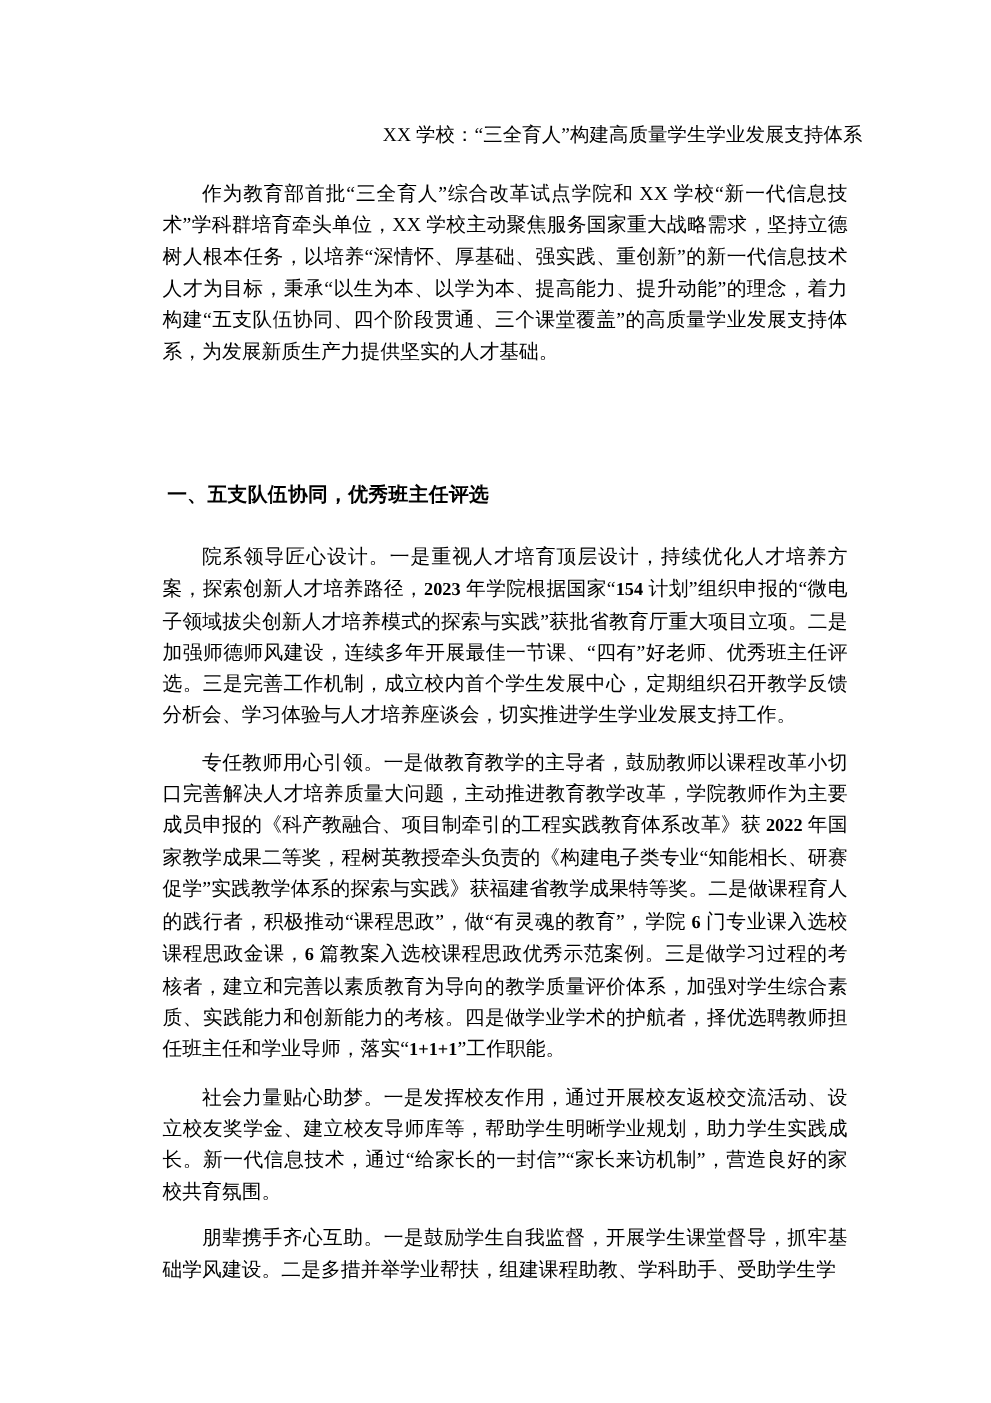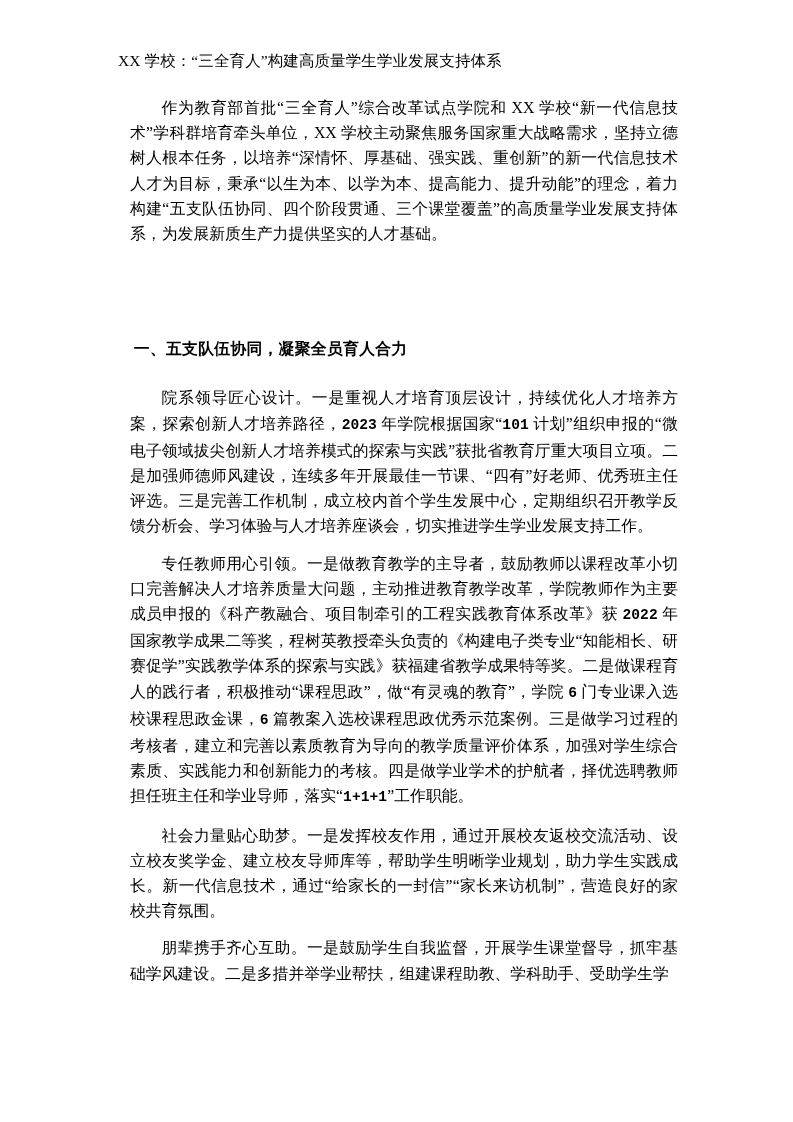--- a/index.html
+++ b/index.html
@@ -27,22 +27,22 @@
   .content {
     position: absolute;
     left: 118px;
     top: 0;
     width: 572px;
   }
   .doc-title {
     font-size: 15.5px;
     line-height: 25px;
     margin: 0;
-    padding-top: 48px;
-    text-align: left;
+    padding-top: 96px;
+    text-align: right;
     font-weight: normal;
     letter-spacing: 0.1px;
     white-space: nowrap;
   }
   .para {
     font-size: 15.8px;
     line-height: 25.2px;
     margin: 12px;
     text-align: justify;
     text-justify: inter-ideograph;
@@ -63,42 +63,42 @@
   .gap-before-heading {
     height: 78px;
   }
   .gap-after-heading {
     height: 12px;
   }
   .para + .para {
     margin-top: 11px;
   }
   .b {
-    font-family: Liberation Mono, monospace;
+    font-family: Liberation Serif, serif;
     font-weight: bold;
     font-size: 14.6px;
   }
 </style>
 </head>
 <body>
 
 <div class="page">
   <div class="content">
 
     <div class="doc-title">XX 学校：“三全育人”构建高质量学生学业发展支持体系</div>
 
     <div class="para first">作为教育部首批“三全育人”综合改革试点学院和 XX 学校“新一代信息技术”学科群培育牵头单位，XX 学校主动聚焦服务国家重大战略需求，坚持立德树人根本任务，以培养“深情怀、厚基础、强实践、重创新”的新一代信息技术人才为目标，秉承“以生为本、以学为本、提高能力、提升动能”的理念，着力构建“五支队伍协同、四个阶段贯通、三个课堂覆盖”的高质量学业发展支持体系，为发展新质生产力提供坚实的人才基础。</div>
 
     <div class="gap-before-heading"></div>
 
-    <div class="section-heading">一、五支队伍协同，凝聚全员育人合力</div>
+    <div class="section-heading">一、五支队伍协同，优秀班主任评选</div>
 
     <div class="gap-after-heading"></div>
 
     <div id="body-paragraphs">
-        <div class="para">院系领导匠心设计。一是重视人才培育顶层设计，持续优化人才培养方案，探索创新人才培养路径，<span class="b">2023</span> 年学院根据国家“<span class="b">101</span> 计划”组织申报的“微电子领域拔尖创新人才培养模式的探索与实践”获批省教育厅重大项目立项。二是加强师德师风建设，连续多年开展最佳一节课、“四有”好老师、优秀班主任评选。三是完善工作机制，成立校内首个学生发展中心，定期组织召开教学反馈分析会、学习体验与人才培养座谈会，切实推进学生学业发展支持工作。</div>
+        <div class="para">院系领导匠心设计。一是重视人才培育顶层设计，持续优化人才培养方案，探索创新人才培养路径，<span class="b">2023</span> 年学院根据国家“<span class="b">154</span> 计划”组织申报的“微电子领域拔尖创新人才培养模式的探索与实践”获批省教育厅重大项目立项。二是加强师德师风建设，连续多年开展最佳一节课、“四有”好老师、优秀班主任评选。三是完善工作机制，成立校内首个学生发展中心，定期组织召开教学反馈分析会、学习体验与人才培养座谈会，切实推进学生学业发展支持工作。</div>
         <div class="para">专任教师用心引领。一是做教育教学的主导者，鼓励教师以课程改革小切口完善解决人才培养质量大问题，主动推进教育教学改革，学院教师作为主要成员申报的《科产教融合、项目制牵引的工程实践教育体系改革》获 <span class="b">2022</span> 年国家教学成果二等奖，程树英教授牵头负责的《构建电子类专业“知能相长、研赛促学”实践教学体系的探索与实践》获福建省教学成果特等奖。二是做课程育人的践行者，积极推动“课程思政”，做“有灵魂的教育”，学院 <span class="b">6</span> 门专业课入选校课程思政金课，<span class="b">6</span> 篇教案入选校课程思政优秀示范案例。三是做学习过程的考核者，建立和完善以素质教育为导向的教学质量评价体系，加强对学生综合素质、实践能力和创新能力的考核。四是做学业学术的护航者，择优选聘教师担任班主任和学业导师，落实“<span class="b">1+1+1</span>”工作职能。</div>
         <div class="para">社会力量贴心助梦。一是发挥校友作用，通过开展校友返校交流活动、设立校友奖学金、建立校友导师库等，帮助学生明晰学业规划，助力学生实践成长。新一代信息技术，通过“给家长的一封信”“家长来访机制”，营造良好的家校共育氛围。</div>
         <div class="para">朋辈携手齐心互助。一是鼓励学生自我监督，开展学生课堂督导，抓牢基础学风建设。二是多措并举学业帮扶，组建课程助教、学科助手、受助学生学</div>
       </div>
 
   </div>
 </div>
 
 </body></html>

